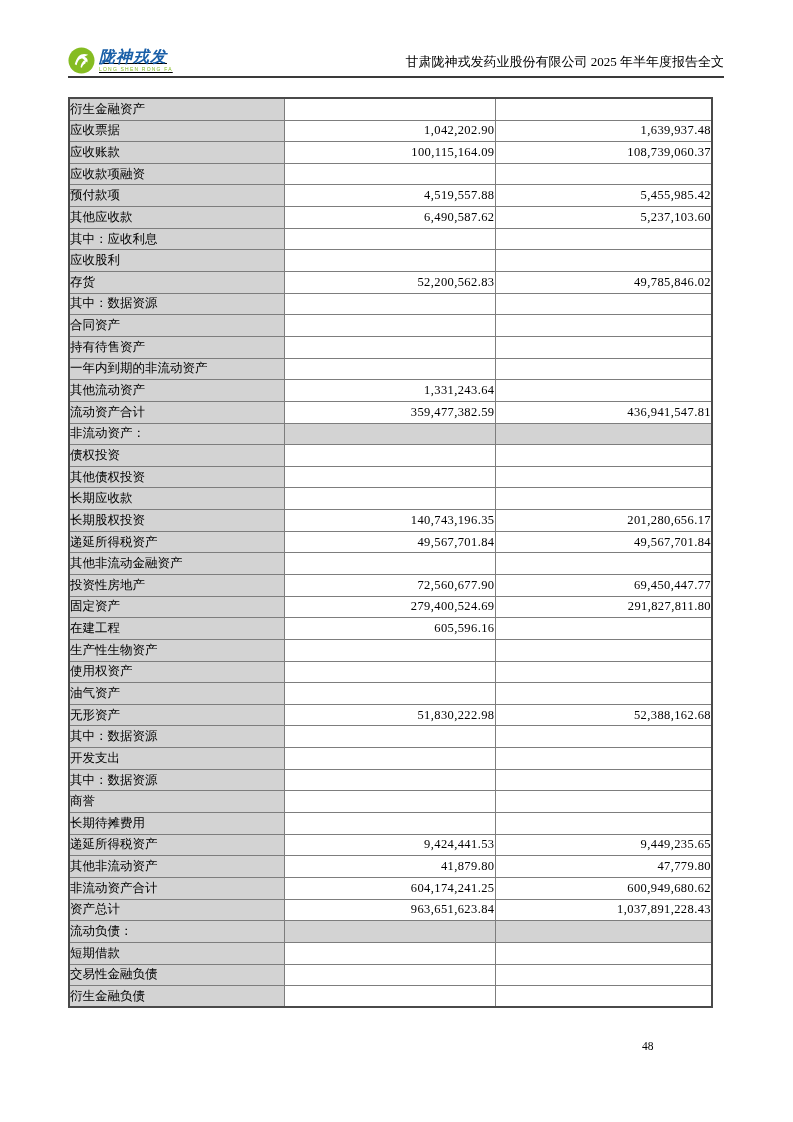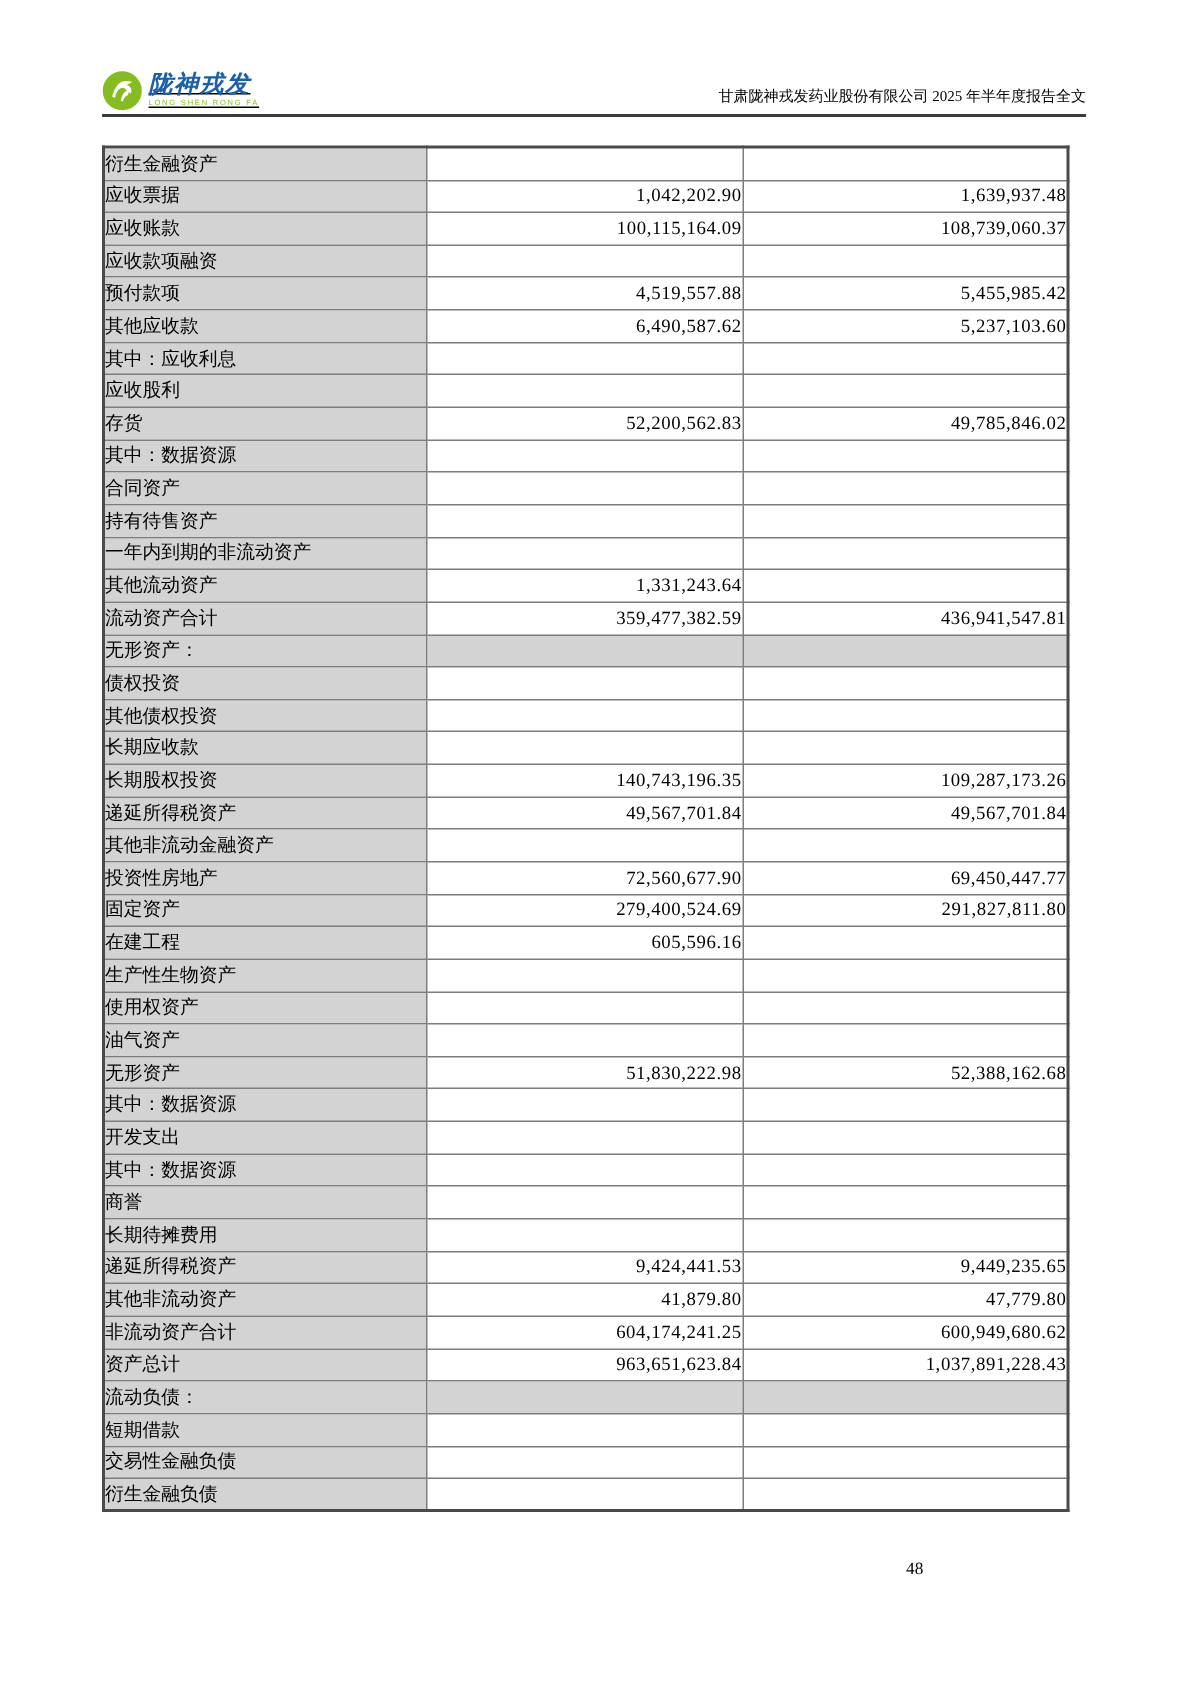--- a/index.html
+++ b/index.html
@@ -33,21 +33,21 @@
     color: #1a5fa8;
   }
   .brand-en {
     font-family: "Liberation Sans", sans-serif;
     font-size: 5px;
     letter-spacing: 1.2px;
     color: #85bc22;
     margin-top: 2px;
   }
   .header-title {
-    font-size: 10px;
+    font-size: 13px;
     padding-bottom: 3px;
     white-space: nowrap;
   }
   .header-rule {
     width: 100%; height: 2.4px;
     background: #3a3a3a;
     margin-top: 2px;
   }
 
   
@@ -77,21 +77,21 @@
     background: #ffffff;
   }
   tr.section td.value-cell { background: #d3d3d3; }
   .indent-0 { padding-left: 6px; }
   .indent-1 { padding-left: 18px; }
   .indent-2 { padding-left: 31px; }
   .indent-3 { padding-left: 68px; }
 
   .page-number {
     position: absolute;
-    left: 604px;
+    left: 642px;
     top: 1040px;
     font-size: 11.5px;
   }
 </style>
 </head>
 <body>
 
 <div class="page">
 
   <div class="header">
@@ -186,21 +186,21 @@
           <td class="label-cell indent-1">其他流动资产</td>
           <td class="value-cell">1,331,243.64</td>
           <td class="value-cell"></td>
         </tr>
         <tr>
           <td class="label-cell indent-0">流动资产合计</td>
           <td class="value-cell">359,477,382.59</td>
           <td class="value-cell">436,941,547.81</td>
         </tr>
         <tr class="section">
-          <td class="label-cell indent-0">无形资产：</td>
+          <td class="label-cell indent-0">非流动资产：</td>
           <td class="value-cell"></td>
           <td class="value-cell"></td>
         </tr>
         <tr>
           <td class="label-cell indent-1">债权投资</td>
           <td class="value-cell"></td>
           <td class="value-cell"></td>
         </tr>
         <tr>
           <td class="label-cell indent-1">其他债权投资</td>
@@ -208,21 +208,21 @@
           <td class="value-cell"></td>
         </tr>
         <tr>
           <td class="label-cell indent-1">长期应收款</td>
           <td class="value-cell"></td>
           <td class="value-cell"></td>
         </tr>
         <tr>
           <td class="label-cell indent-1">长期股权投资</td>
           <td class="value-cell">140,743,196.35</td>
-          <td class="value-cell">109,287,173.26</td>
+          <td class="value-cell">201,280,656.17</td>
         </tr>
         <tr>
           <td class="label-cell indent-1">递延所得税资产</td>
           <td class="value-cell">49,567,701.84</td>
           <td class="value-cell">49,567,701.84</td>
         </tr>
         <tr>
           <td class="label-cell indent-1">其他非流动金融资产</td>
           <td class="value-cell"></td>
           <td class="value-cell"></td>

